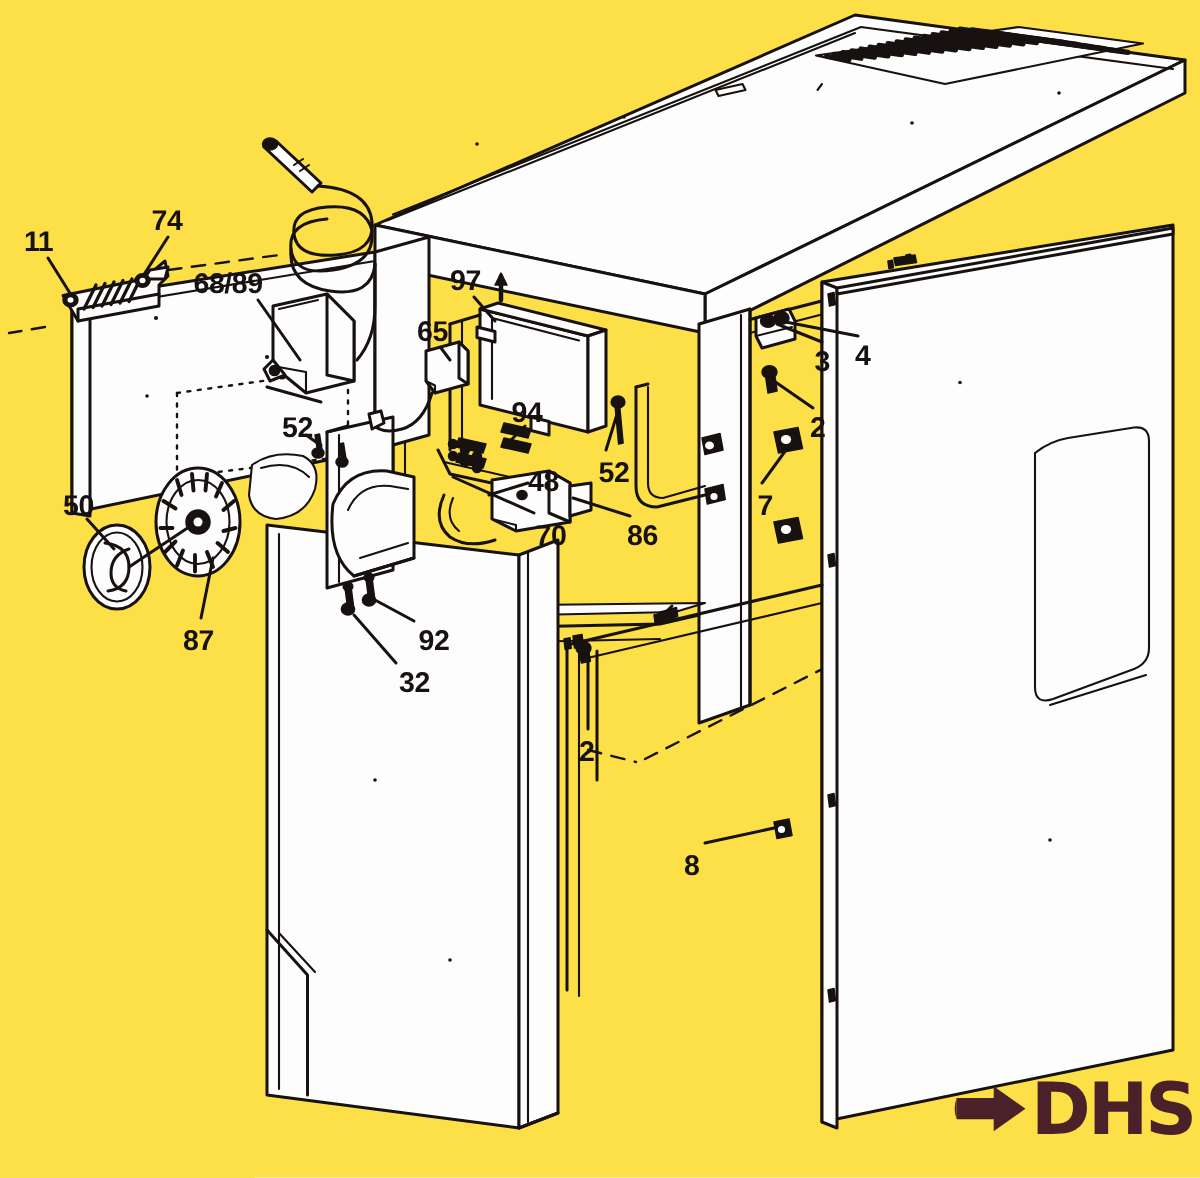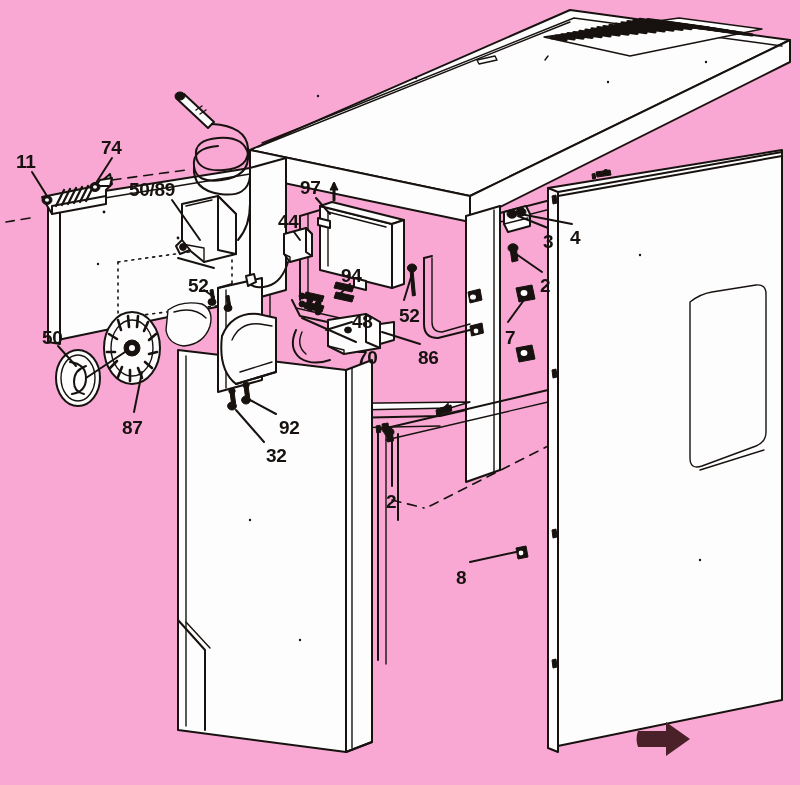--- a/index.html
+++ b/index.html
@@ -4,21 +4,21 @@
 <title>Exploded Parts Diagram</title>
 <style>
   html,body{margin:0;padding:0;background:#ffffff;}
   body{
     width:800px;height:785px;
     font-family:"Liberation Sans","DejaVu Sans",sans-serif;
     overflow:hidden;position:relative;
   }
   #sheet{
     position:relative;width:800px;height:785px;
-    background:#f9a8d4;
+    background:#fde047;
   }
   #art{position:absolute;left:0;top:0;width:800px;height:785px;}
   .callout{
     position:absolute;
     font-family:"Liberation Sans","DejaVu Sans",sans-serif;
     font-weight:bold;
     font-size:19px;
     color:#17120f;
     line-height:1;
     letter-spacing:-0.3px;
@@ -420,23 +420,23 @@
       <path class="lead" d="M572,224 L510,212"></path>
       <path class="lead" d="M542,272 L516,254"></path>
       <path class="lead" d="M508,322 L524,300"></path>
       <path class="lead" d="M392,486 L392,440"></path>
       <path class="lead" d="M470,562 L516,552"></path>
     </g>
   </svg>
 
   <div class="callout" style="left:16px;top:152px;">11</div>
   <div class="callout" style="left:101px;top:138px;">74</div>
-  <div class="callout" style="left:129px;top:180px;">50/89</div>
+  <div class="callout" style="left:129px;top:180px;">68/89</div>
   <div class="callout" style="left:300px;top:178px;">97</div>
-  <div class="callout" style="left:278px;top:212px;">44</div>
+  <div class="callout" style="left:278px;top:212px;">65</div>
   <div class="callout" style="left:341px;top:266px;">94</div>
   <div class="callout" style="left:352px;top:312px;">48</div>
   <div class="callout" style="left:357px;top:348px;">70</div>
   <div class="callout" style="left:418px;top:348px;">86</div>
   <div class="callout" style="left:188px;top:276px;">52</div>
   <div class="callout" style="left:399px;top:306px;">52</div>
   <div class="callout" style="left:42px;top:328px;">50</div>
   <div class="callout" style="left:122px;top:418px;">87</div>
   <div class="callout" style="left:279px;top:418px;text-align:right;">92</div>
   <div class="callout" style="left:266px;top:446px;">32</div>
@@ -445,15 +445,16 @@
   <div class="callout" style="left:540px;top:276px;">2</div>
   <div class="callout" style="left:505px;top:328px;">7</div>
   <div class="callout" style="left:386px;top:492px;">2</div>
   <div class="callout" style="left:456px;top:568px;">8</div>
 
   <div class="logo">
     <svg width="56" height="44" viewBox="0 0 56 44" xmlns="http://www.w3.org/2000/svg">
       <path d="M2,13 L30,13 L30,4 L54,21 L30,38 L30,29 L2,29 Z" fill="#4a2128"></path>
       <path d="M2,13 Q-1,21 2,29 Z" fill="#4a2128"></path>
     </svg>
+    <span class="logo-text">DHS</span>
   </div>
 
 </div>
 
 </body></html>

